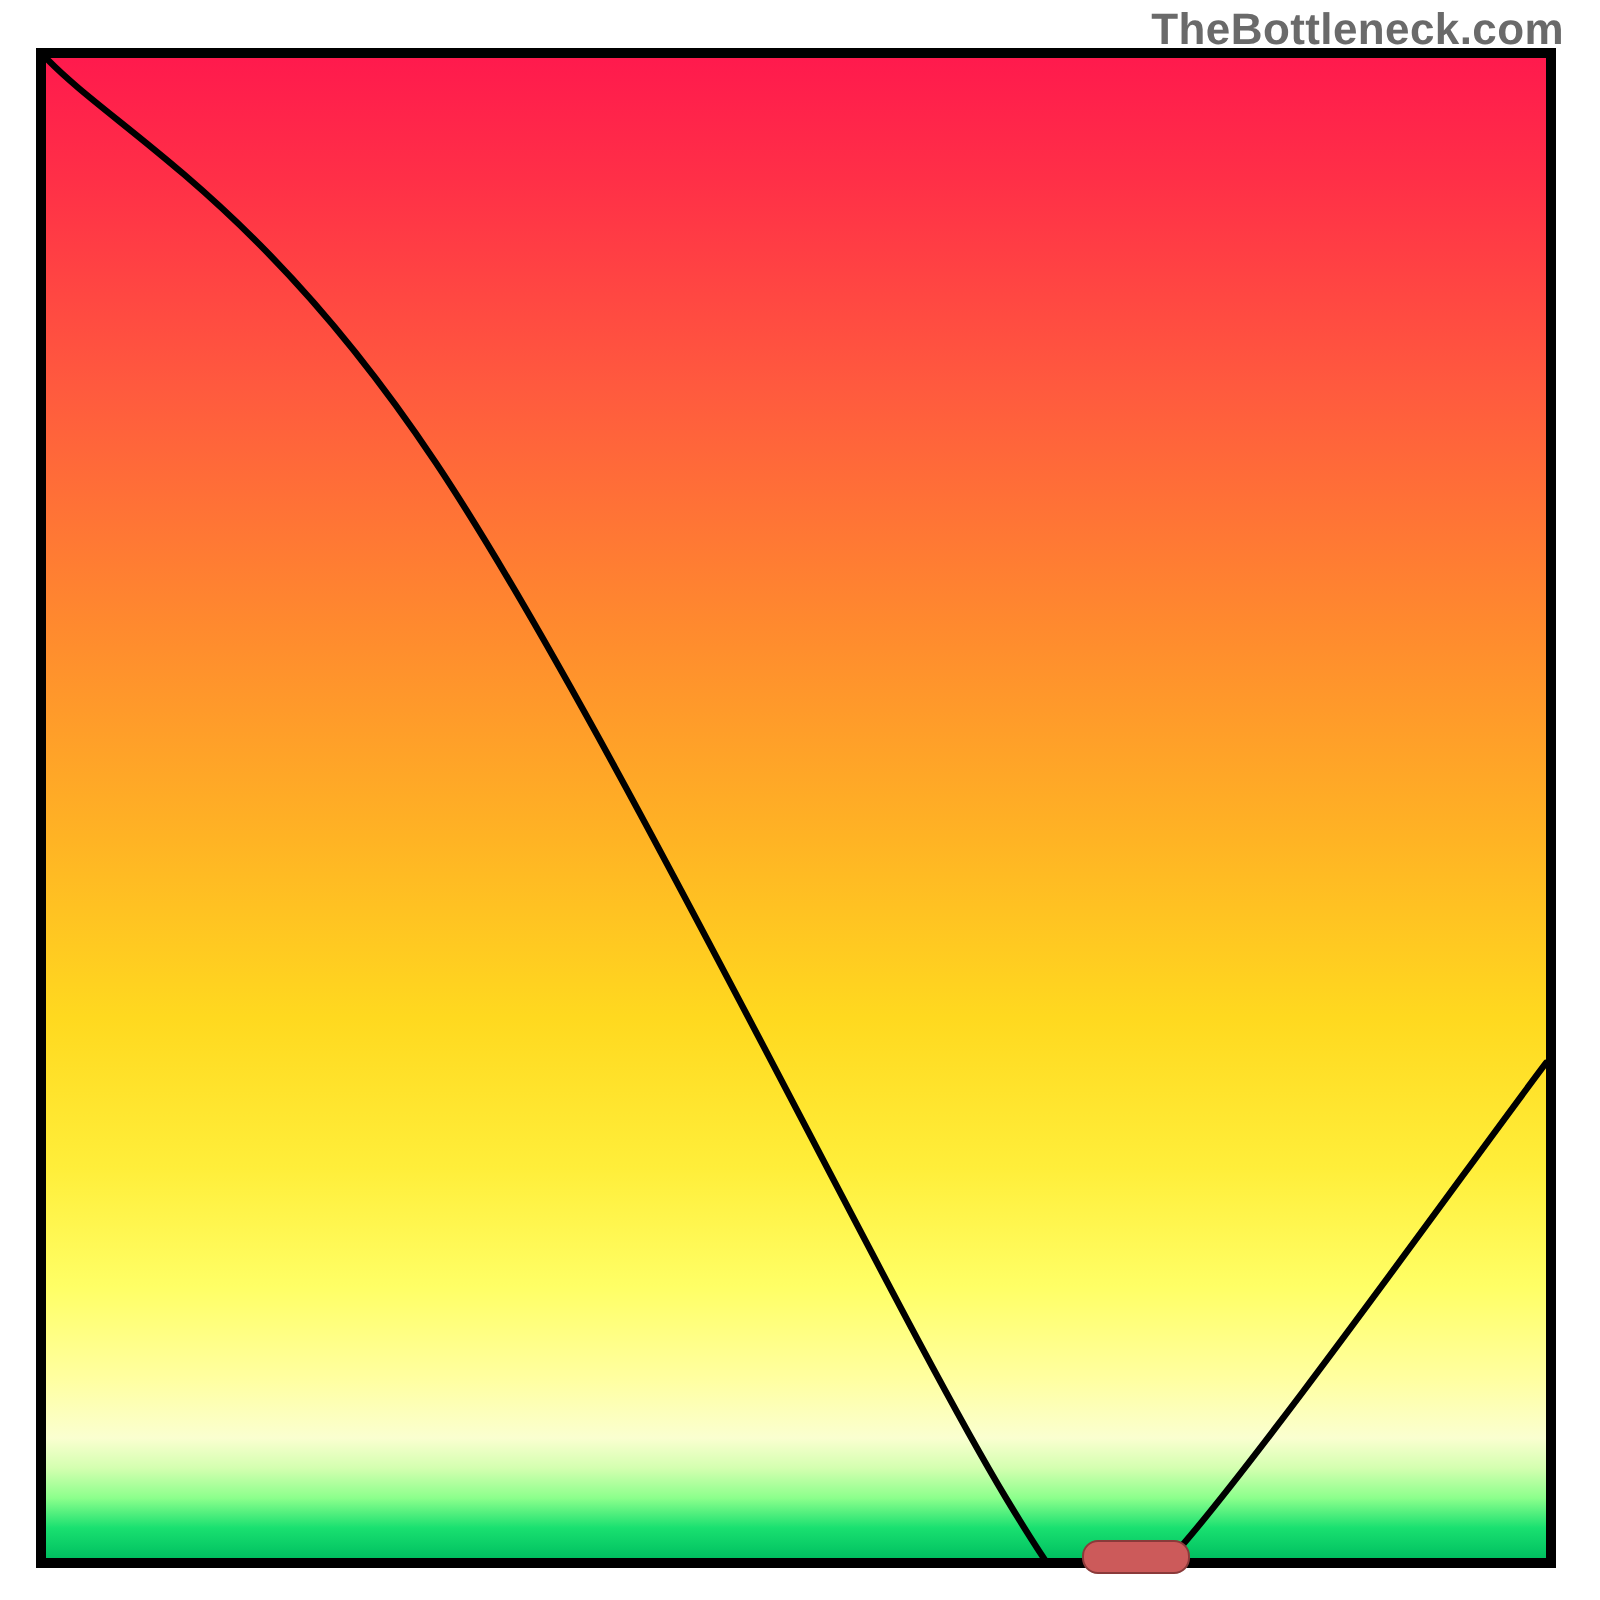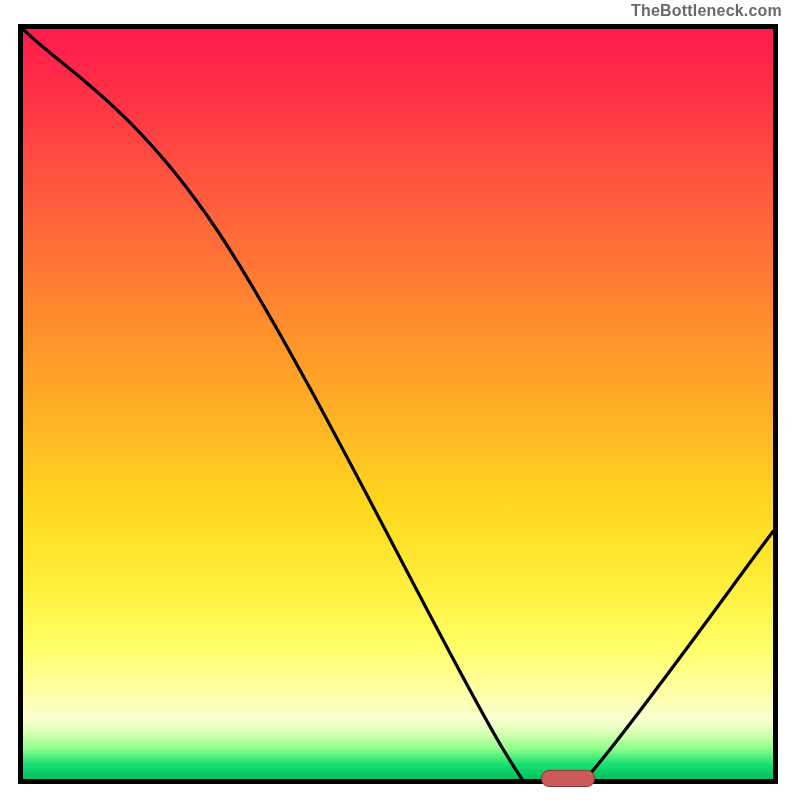--- a/index.html
+++ b/index.html
@@ -13,21 +13,21 @@
   .wrap {
     position: relative;
     width: 800px;
     height: 800px;
   }
   .watermark {
     position: absolute;
     top: 2px;
     right: 18px;
     font-family: Arial, Helvetica, sans-serif;
-    font-size: 16px;
+    font-size: 22px;
     font-weight: bold;
     color: #6a6a6a;
     letter-spacing: 0.2px;
   }
   .chart-frame {
     position: absolute;
     left: 18px;
     top: 24px;
     width: 760px;
     height: 760px;

